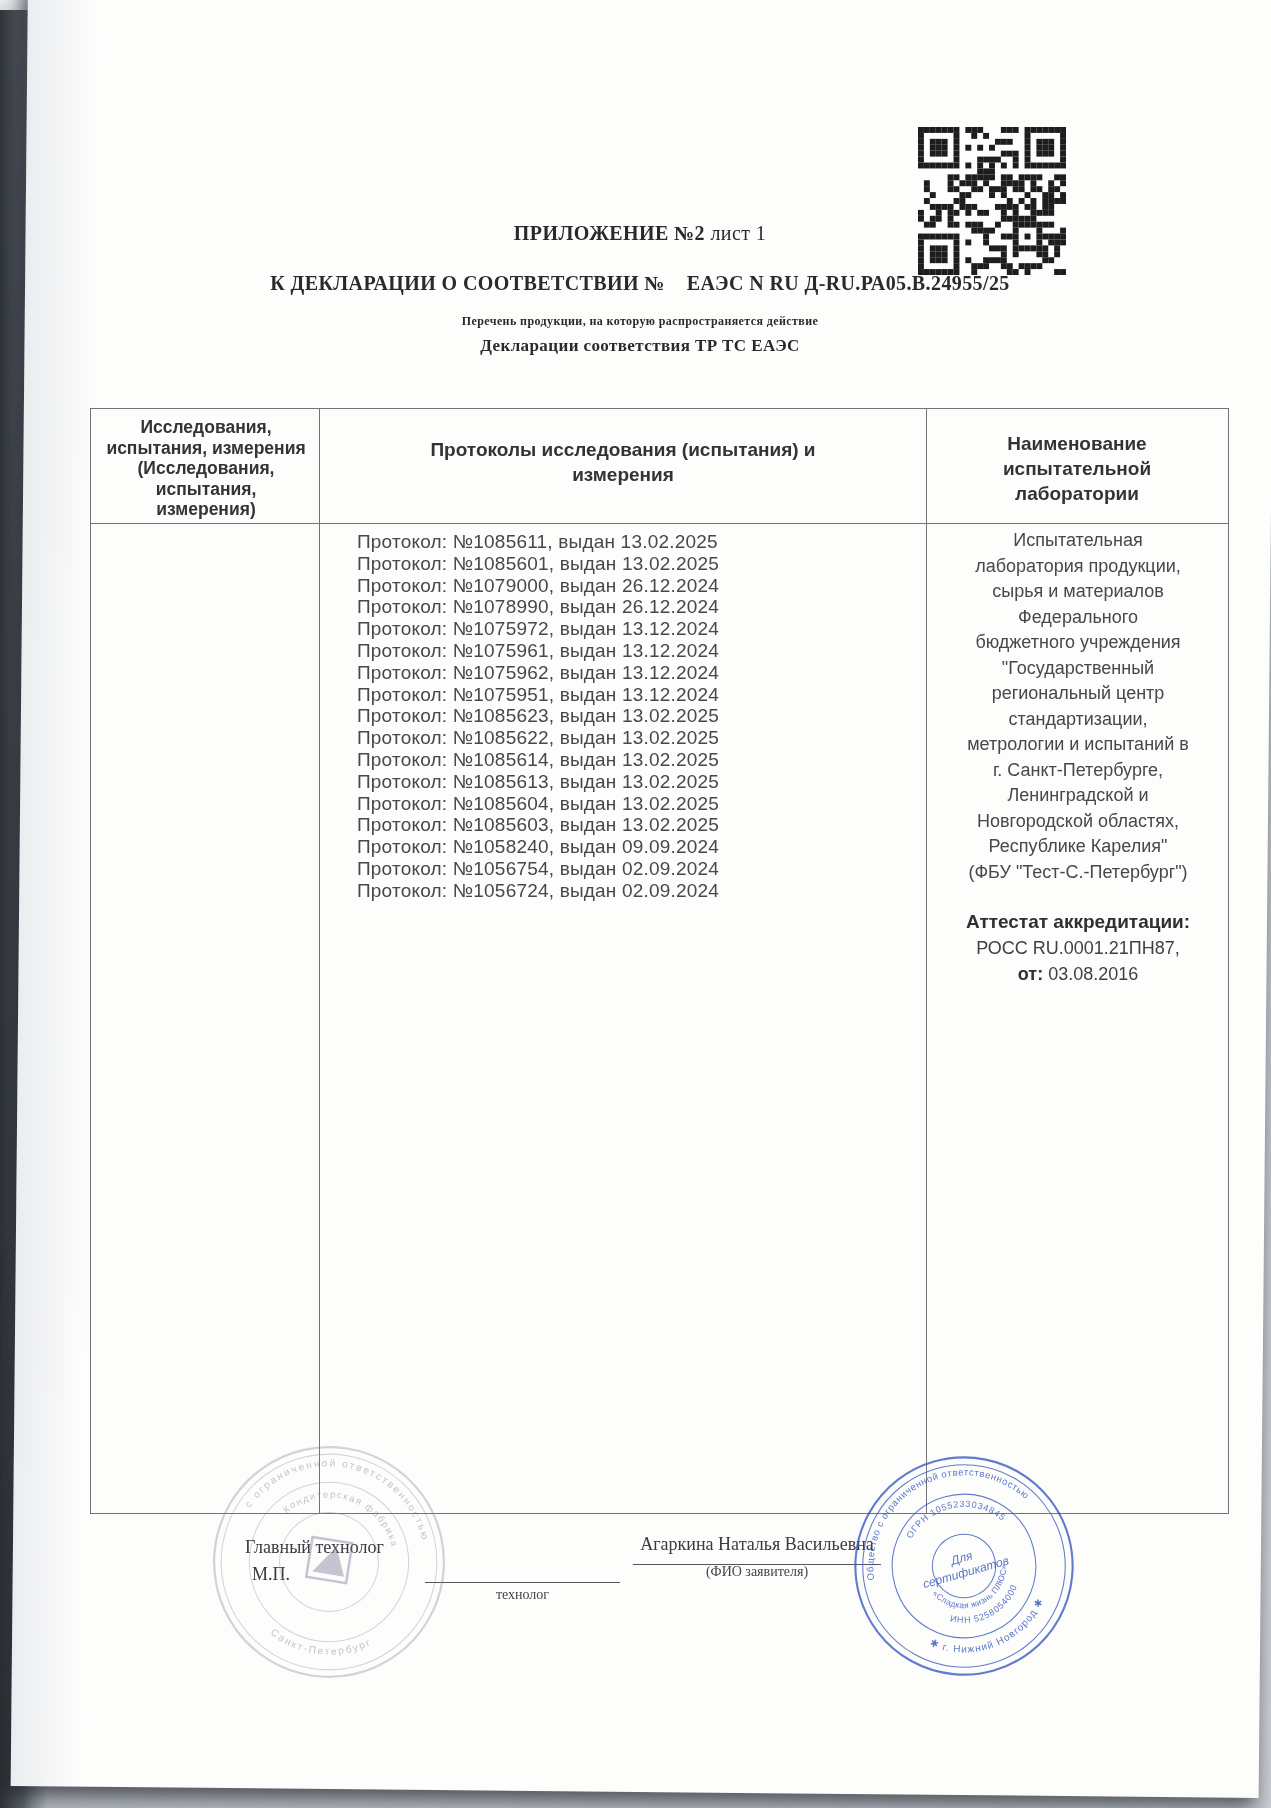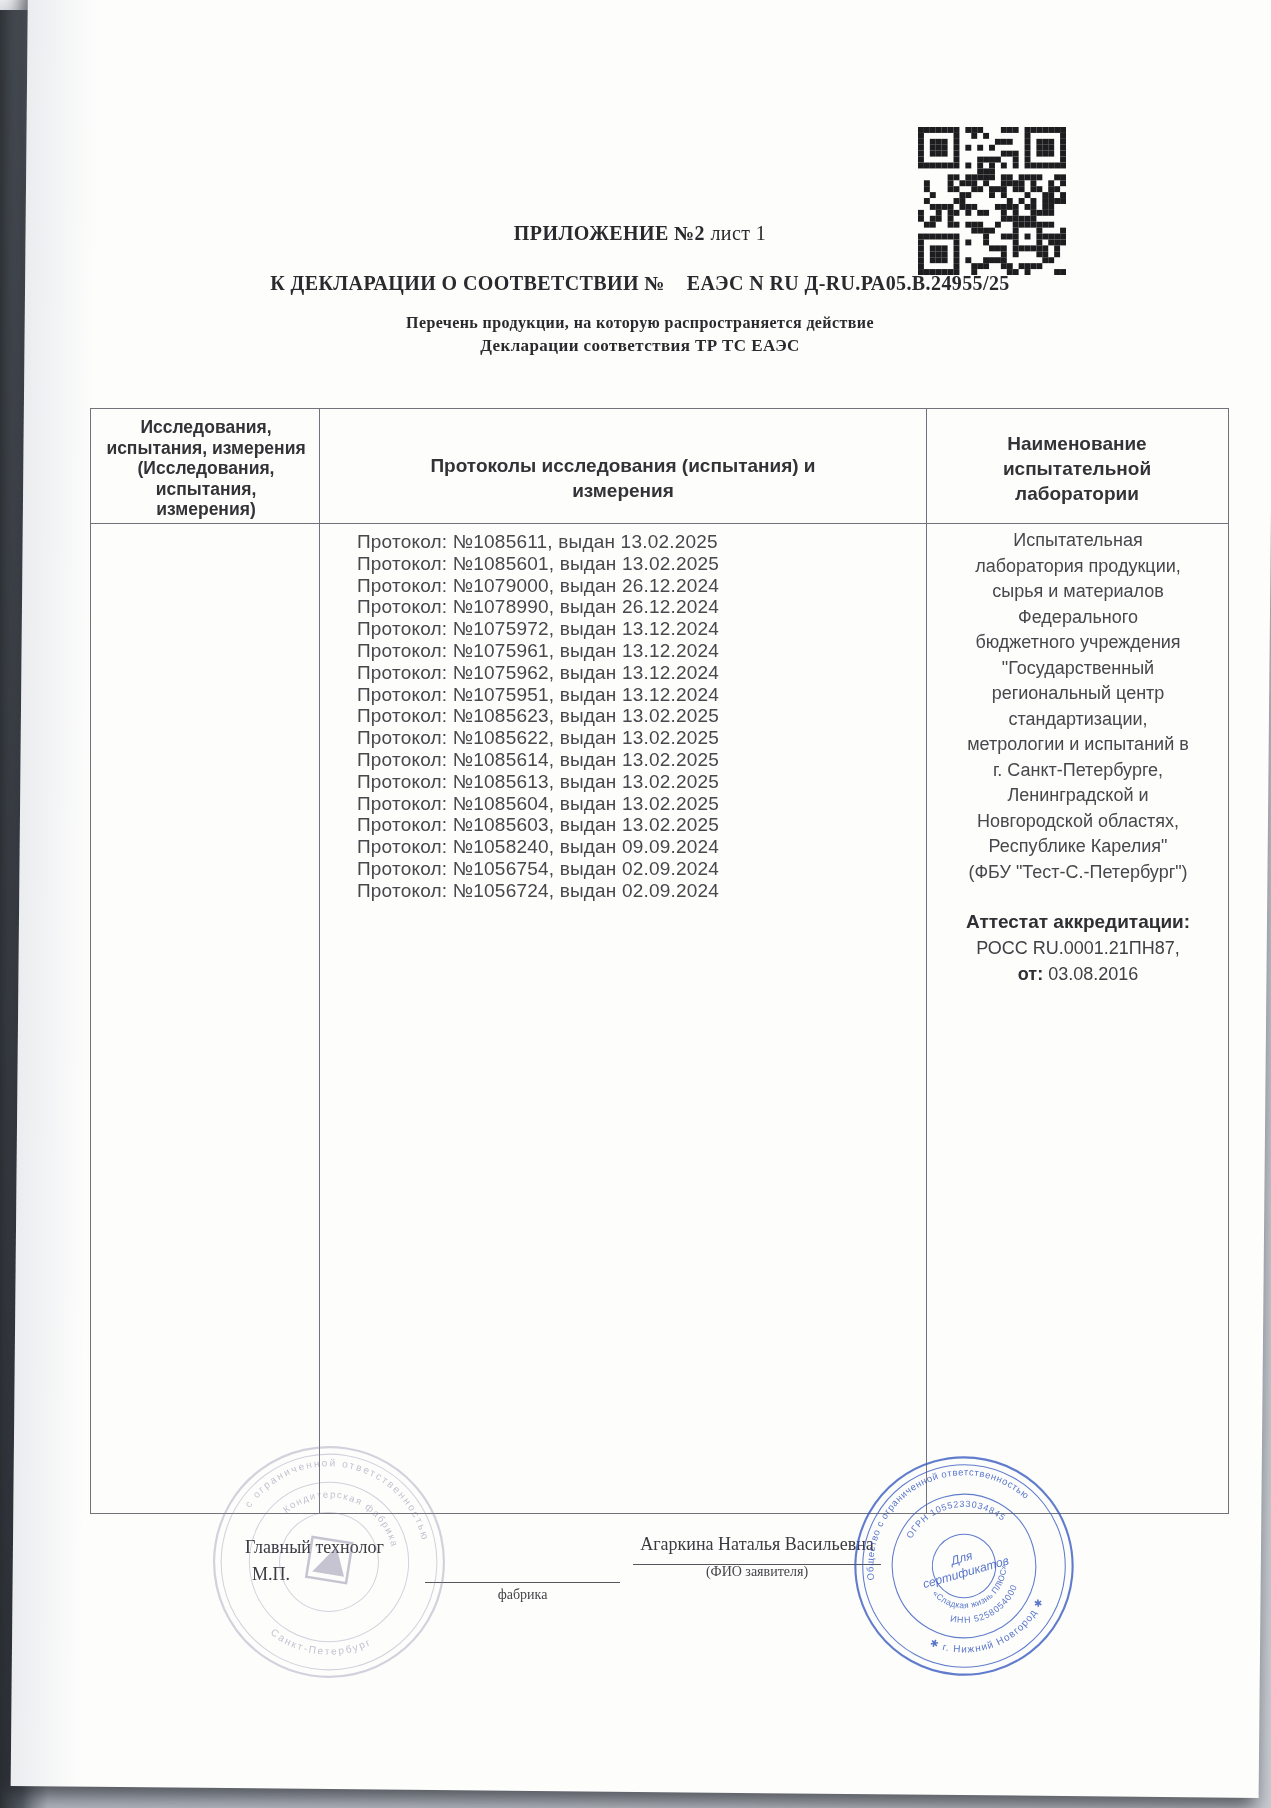--- a/index.html
+++ b/index.html
@@ -16,31 +16,31 @@
 
   .serif{font-family:"Liberation Serif", serif;}
   .ctr{text-align:center;}
   .abs{position:absolute;}
 
   .title-line{left:90px;width:1100px;color:#2a2a2e;letter-spacing:.4px;}
   .t1{top:222px;font-size:20px;}
   .t1 b{font-weight:bold;}
   .t2{top:272px;font-size:20px;font-weight:bold;}
   .t2 .num{margin-left:22px;}
-  .t3{top:314px;font-size:16px;font-weight:bold;}
+  .t3{top:314px;font-size:12px;font-weight:bold;}
   .t4{top:336px;font-size:17px;font-weight:bold;}
 
   
   .dtable{left:90px;top:408px;width:1137px;height:1104px;border:1.4px solid #72727a;}
   .vline{position:absolute;top:0;bottom:0;border-left:1.4px solid #72727a;}
   .v1{left:228px;} .v2{left:835px;}
   .hsep{position:absolute;left:0;right:0;top:114px;border-top:1.4px solid #72727a;}
   .hcell{position:absolute;font-weight:bold;color:#333337;white-space:pre-line;text-align:center;}
   .h1{left:4px;width:222px;top:8px;font-size:17.5px;line-height:20.5px;}
-  .h2{left:232px;width:600px;top:28px;font-size:19px;line-height:25px;margin-top:16px;}
+  .h2{left:232px;width:600px;top:28px;font-size:19px;line-height:25px;}
   .h3{left:838px;width:296px;top:22px;font-size:19px;line-height:25px;}
 
   .proto-list{position:absolute;left:266px;top:122px;width:560px;}
   .proto-line{font-size:19px;line-height:21.8px;color:#47474c;letter-spacing:.2px;white-space:nowrap;}
 
   .lab-cell{position:absolute;left:838px;width:298px;top:119px;text-align:center;
             font-size:18px;line-height:25.5px;color:#47474c;white-space:pre-line;}
   .acc-block{position:absolute;left:838px;width:298px;top:500px;text-align:center;
              font-size:18px;line-height:26px;color:#3f3f44;}
   .acc-label{font-weight:bold;font-size:19px;color:#2f2f34;}
@@ -442,21 +442,21 @@
         <div class="acc-date">
           <b>от:</b>
           <span>03.08.2016</span>
         </div>
       </div>
     </div>
 
     <div class="abs serif sig role1">Главный технолог</div>
     <div class="abs serif sig role2">М.П.</div>
     <div class="abs sigline"></div>
-    <div class="abs serif ctr sigcap">фабрика</div>
+    <div class="abs serif ctr sigcap">технолог</div>
     <div class="abs serif sig declname">Агаркина Наталья Васильевна</div>
     <div class="abs serif ctr declcap">(ФИО заявителя)</div>
 
     <svg class="abs stamp stamp-left" width="252" height="252" viewBox="0 0 250 250">
       <g stroke="#8b84a4" fill="none" opacity="0.36">
         <circle cx="125" cy="125" r="114" stroke-width="2.2"></circle>
         <circle cx="125" cy="125" r="107" stroke-width="1"></circle>
         <circle cx="125" cy="125" r="79" stroke-width="1"></circle>
         <circle cx="125" cy="125" r="49" stroke-width="1"></circle>
       </g>

